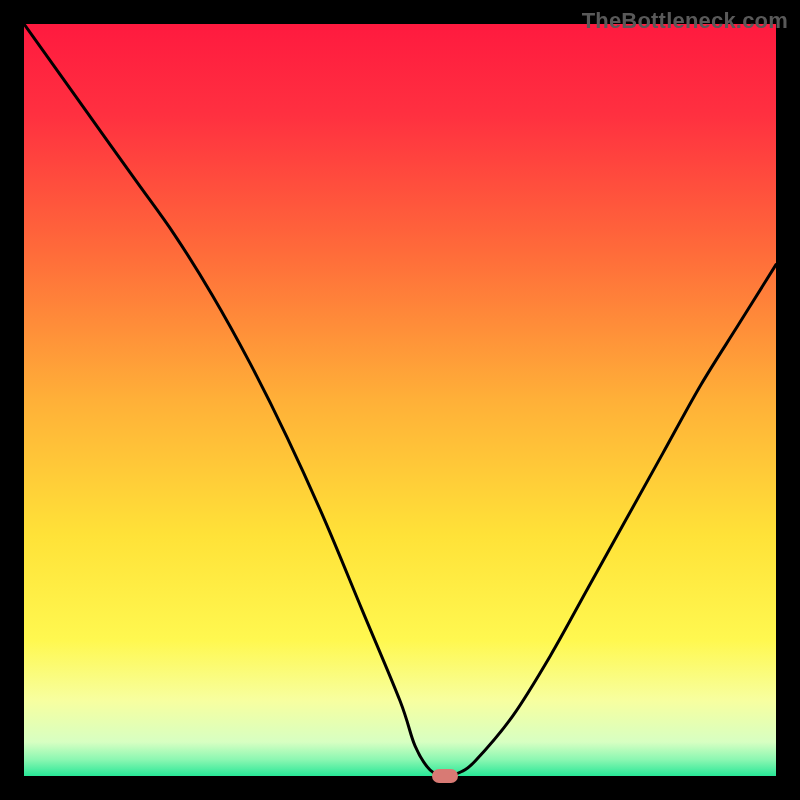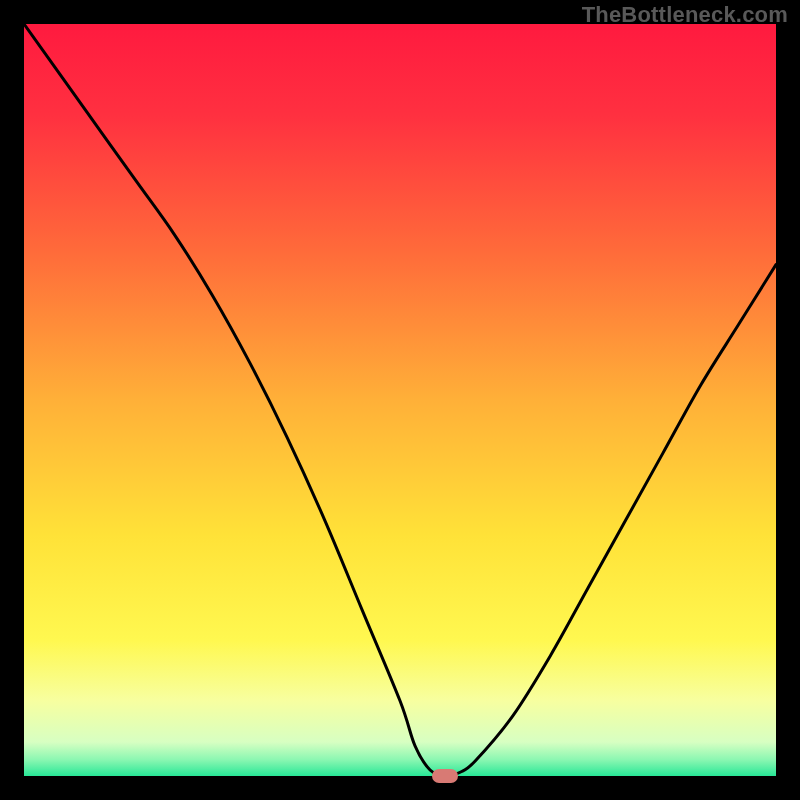--- a/index.html
+++ b/index.html
@@ -12,21 +12,21 @@
     font-family: Arial, Helvetica, sans-serif;
   }
   .frame {
     position: relative;
     width: 800px;
     height: 800px;
     background: #000;
   }
   .watermark {
     position: absolute;
-    top: 2px;
+    top: 8px;
     right: 12px;
     color: #595959;
     font-size: 22px;
     font-weight: 600;
     letter-spacing: 0.2px;
     z-index: 10;
   }
   .plot-wrap {
     position: absolute;
     left: 24px;

